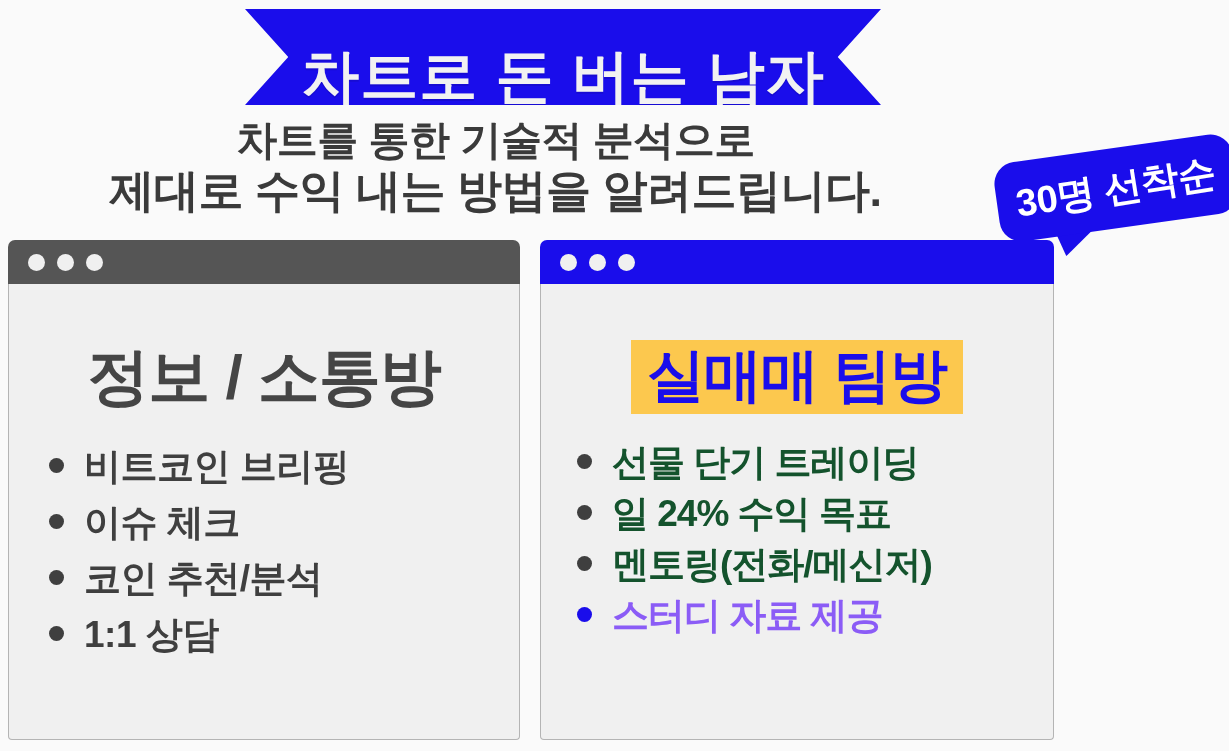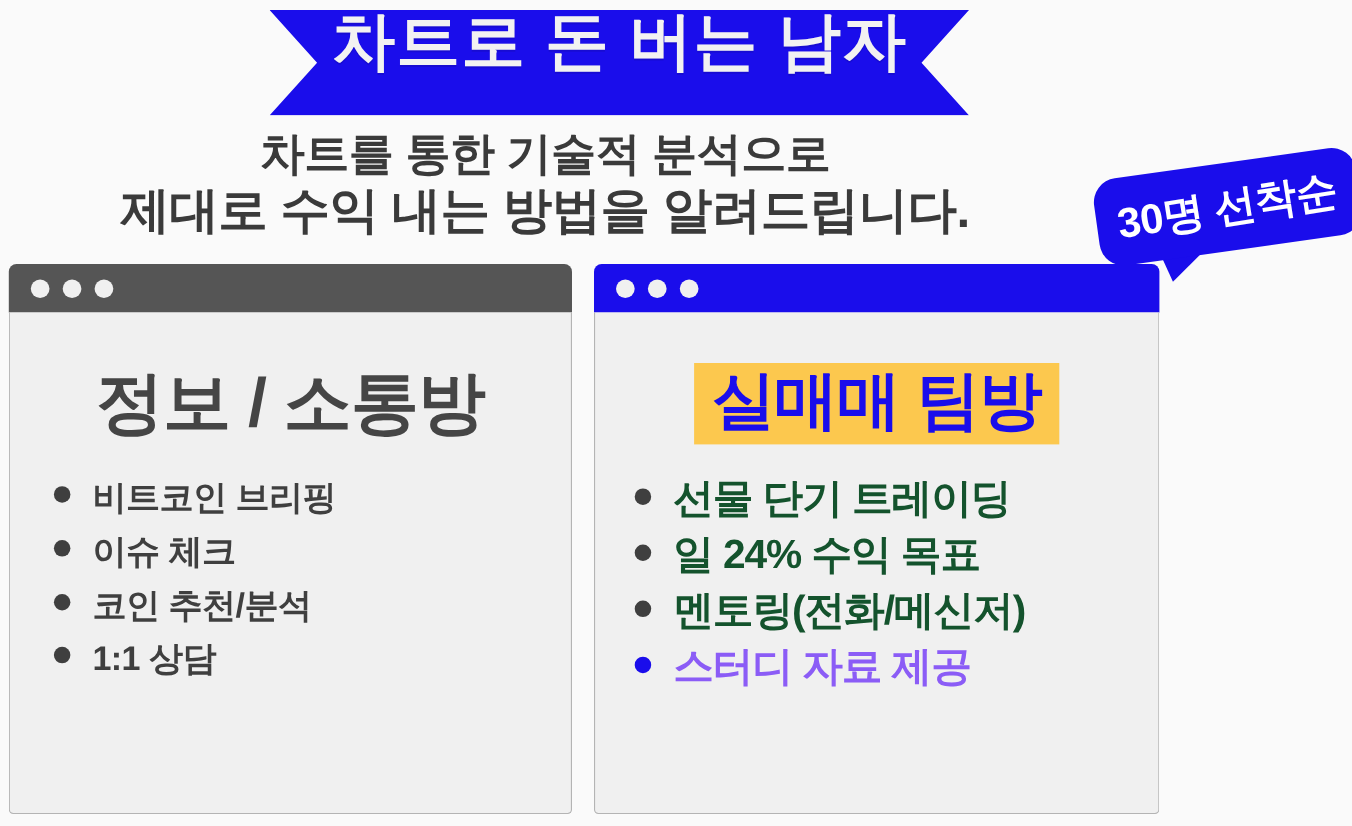--- a/index.html
+++ b/index.html
@@ -26,21 +26,21 @@
   .ribbon {
     position: absolute;
     left: 245px;
     top: 9px;
     width: 636px;
     height: 96px;
     background: #1A0DEB;
     -webkit-clip-path: polygon(0 0, 100% 0, 100% 100%, 93.2% 50%, 100% 100%, 0 100%, 6.8% 50%);
     clip-path: polygon(0 0, 100% 0, 93.2% 50%, 100% 100%, 0 100%, 6.8% 50%);
     display: flex;
-    align-items: flex-start;
+    align-items: flex-end;
     justify-content: center;
   }
   .ribbon-title {
     color: #F2F2F2;
     font-size: 58px;
     font-weight: 700;
     letter-spacing: 1px;
     line-height: 1;
     white-space: nowrap;
     text-shadow: 0 2px 0 rgba(0,0,0,0.10);
@@ -136,21 +136,21 @@
     margin-right: 12px;
   }
 
   .card-body {
     height: 456px;
     box-sizing: border-box;
     background: #F0F0F0;
     border: 1px solid #B4B4B4;
     border-top: none;
     border-radius: 0 0 4px 4px;
-    padding: 8px 14px 0 14px;
+    padding: 18px 14px 0 14px;
   }
 
   .card-heading {
     text-align: center;
     font-weight: 700;
     line-height: 1;
     margin-top: 44px;
     margin-bottom: 36px;
     white-space: nowrap;
   }
@@ -187,21 +187,21 @@
     margin-right: 20px;
     position: relative;
     top: -6px;
   }
   .bullet-text {
     font-weight: 700;
     line-height: 1.22;
   }
 
   
-  .card-left .bullet-text { font-size: 31px; color: #3F3F3F; letter-spacing: -0.5px; }
+  .card-left .bullet-text { font-size: 37px; color: #3F3F3F; letter-spacing: -0.5px; }
   .card-left .bullet-dot  { background: #3F3F3F; }
   .card-left .bullet-item { margin-bottom: 11px; }
 
   
   .card-right .bullet-list { padding-left: 22px; }
   .card-right .bullet-text { font-size: 37px; color: #14532d; letter-spacing: -1px; }
   .card-right .bullet-dot  { background: #3F3F3F; }
   .card-right .bullet-item { margin-bottom: 6px; }
   .card-right .bullet-item.accent .bullet-text { color: #8b5cf6; }
   .card-right .bullet-item.accent .bullet-dot  { background: #1A0DEB; }

